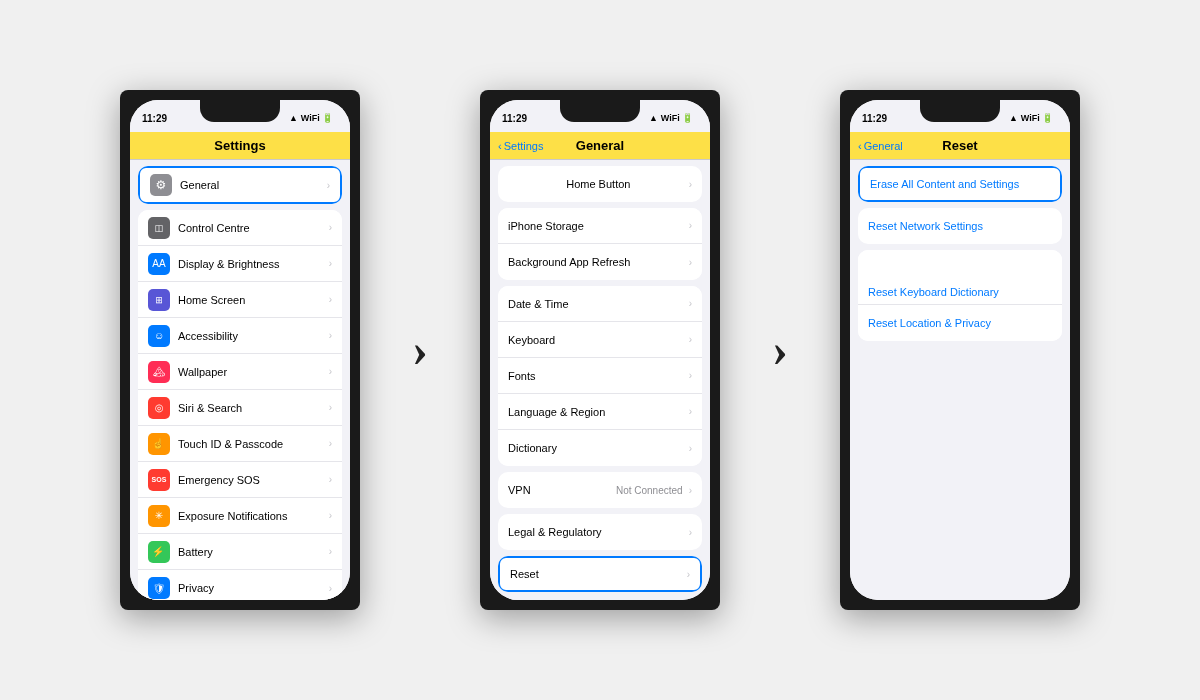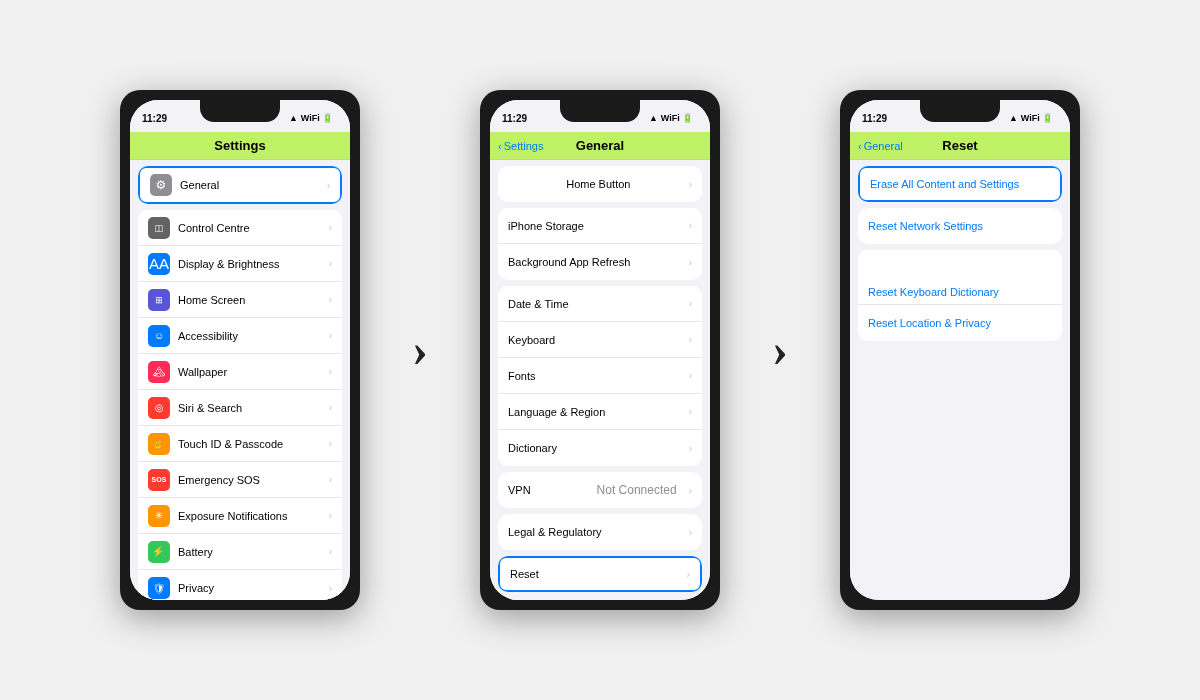--- a/index.html
+++ b/index.html
@@ -13,21 +13,21 @@
       gap: 30px;
       font-family: -apple-system, 'SF Pro Text', 'Helvetica Neue', sans-serif;
       overflow: hidden;
     }
 
     
     .phone {
       width: 240px;
       height: 520px;
       background: #1a1a1a;
-      border-radius: 20px;
+      border-radius: 8px;
       padding: 10px;
       position: relative;
       box-shadow: 0 8px 32px rgba(0,0,0,0.35);
       flex-shrink: 0;
     }
     .phone-inner {
       width: 100%;
       height: 100%;
       background: #fff;
       border-radius: 28px;
@@ -64,21 +64,21 @@
     }
     .status-icons {
       display: flex;
       align-items: center;
       gap: 3px;
       font-size: 9px;
     }
 
     
     .nav-bar {
-      background: #bef264;
+      background: #fde047;
       border-bottom: 0.5px solid #c8c8cc;
       padding: 6px 10px 6px;
       display: flex;
       align-items: center;
       justify-content: center;
       position: relative;
       flex-shrink: 0;
     }
     .nav-bar .back-btn {
       position: absolute;
@@ -130,22 +130,22 @@
       font-size: 12px;
       color: #fff;
     }
     .list-item .label { flex: 1; font-size: 11px; }
     .list-item .chevron {
       color: #c7c7cc;
       font-size: 10px;
     }
     .list-item .value-text {
       color: #8e8e93;
-      font-size: 12px;
-      margin-right: 12px;
+      font-size: 10px;
+      margin-right: 6px;
     }
 
     
     .arrow-container {
       display: flex;
       align-items: center;
       justify-content: center;
       width: 60px;
       flex-shrink: 0;
     }
@@ -186,21 +186,21 @@
         </div>
       </div>
 
       <div class="section-group">
         <div class="list-item">
           <div class="icon-box" style="background:#636366;font-size:9px;">◫</div>
           <span class="label">Control Centre</span>
           <span class="chevron">›</span>
         </div>
         <div class="list-item">
-          <div class="icon-box" style="background:#007aff;font-size:15px;">AA</div>
+          <div class="icon-box" style="background:#007aff;font-size:10px;">AA</div>
           <span class="label">Display &amp; Brightness</span>
           <span class="chevron">›</span>
         </div>
         <div class="list-item">
           <div class="icon-box" style="background:#5856d6;font-size:9px;">⊞</div>
           <span class="label">Home Screen</span>
           <span class="chevron">›</span>
         </div>
         <div class="list-item">
           <div class="icon-box" style="background:#007aff;font-size:10px;">☺</div>

